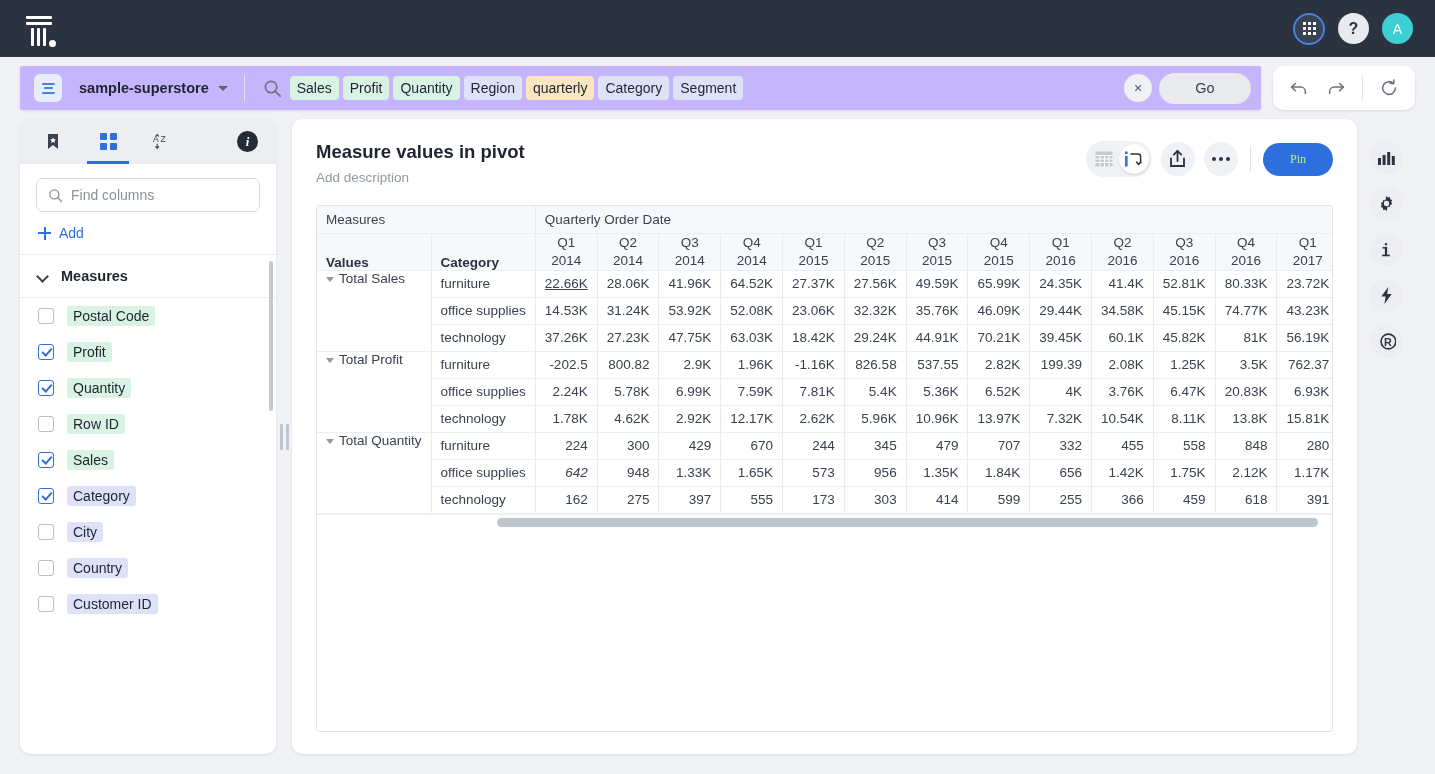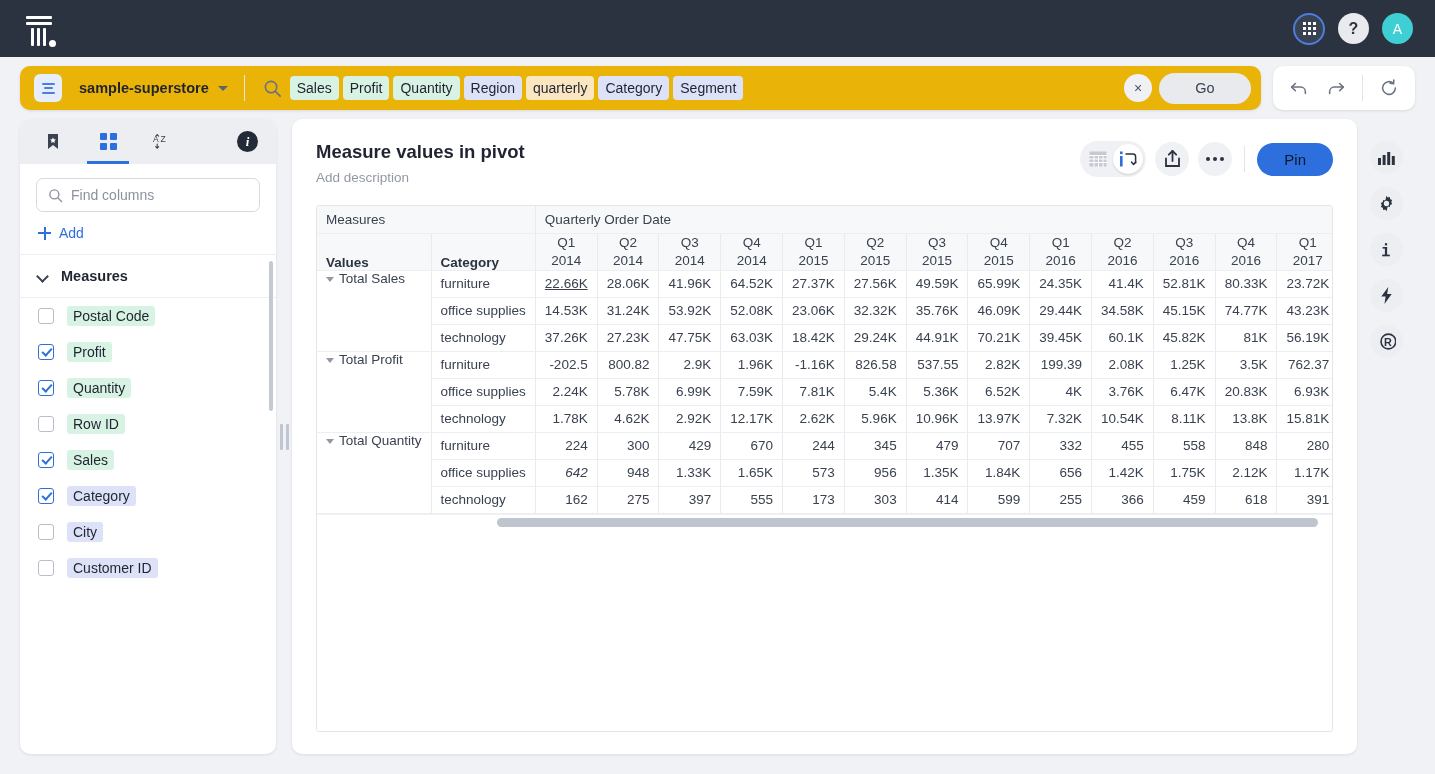--- a/index.html
+++ b/index.html
@@ -49,21 +49,21 @@
     display: flex; align-items: center; justify-content: center;
     color: #fff; font-size: 14px;
   }
 
   
   .searchrow {
     flex: 0 0 62px; background: #f1f2f5;
     display: flex; align-items: center; padding: 0 20px; gap: 12px;
   }
   .searchcard {
-    flex: 1 1 auto; height: 44px; background: #eab308; border-radius: 10px;
+    flex: 1 1 auto; height: 44px; background: #c4b5fd; border-radius: 2px;
     display: flex; align-items: center; padding: 0 10px 0 8px;
     box-shadow: 0 1px 3px rgba(0,0,0,.10);
   }
   .hamburger {
     width: 28px; height: 28px; border-radius: 6px; background: #e7edfb;
     display: flex; flex-direction: column; align-items: center; justify-content: center; gap: 2.5px;
     margin-left: 6px;
   }
   .hamburger i { width: 13px; height: 2px; background: #4a7fe0; border-radius: 1px; display: block; }
   .hamburger i.s { width: 9px; }
@@ -197,22 +197,22 @@
   }
   .tbtn.sel { background: #fff; box-shadow: 0 1px 2px rgba(0,0,0,.14); }
   .rbtn {
     width: 34px; height: 34px; border-radius: 50%; background: #f0f1f4;
     display: flex; align-items: center; justify-content: center;
   }
   .dots { display: flex; gap: 3px; }
   .dots i { width: 4px; height: 4px; border-radius: 50%; background: #2b3240; display: block; }
   .tsep { width: 1px; height: 26px; background: #e2e4ea; margin: 0 3px; }
   .pin-btn {
-    height: 33px; padding: 0 27px; border-radius: 17px; background: #2d6fdc; color: #0f172a;
-    font-size: 15px; display: flex; align-items: center; justify-content: center;
+    height: 33px; padding: 0 27px; border-radius: 17px; background: #2d6fdc; color: #bef264;
+    font-size: 12px; display: flex; align-items: center; justify-content: center; font-family: Liberation Serif, serif;
   }
 
   
   .tblwrap {
     margin-top: 20px; border: 1px solid #e3e5ea; border-radius: 3px;
     flex: 1 1 auto; overflow: hidden; display: flex; flex-direction: column;
     min-height: 0; margin-bottom: 22px;
   }
   .tblscroll { overflow: hidden; flex: 0 0 auto; }
   table.pivot { border-collapse: collapse; table-layout: fixed; }
@@ -407,20 +407,24 @@
               <span class="cbx on"></span>
               <span class="pill measure">Sales</span>
             </div>
             <div class="col-item">
               <span class="cbx on"></span>
               <span class="pill attr">Category</span>
             </div>
             <div class="col-item">
               <span class="cbx"></span>
               <span class="pill attr">City</span>
+            </div>
+            <div class="col-item">
+              <span class="cbx"></span>
+              <span class="pill attr">Country</span>
             </div>
             <div class="col-item">
               <span class="cbx"></span>
               <span class="pill attr">Customer ID</span>
             </div>
           </div>
       </div>
     </div>
 
     <div class="drag-handle">

